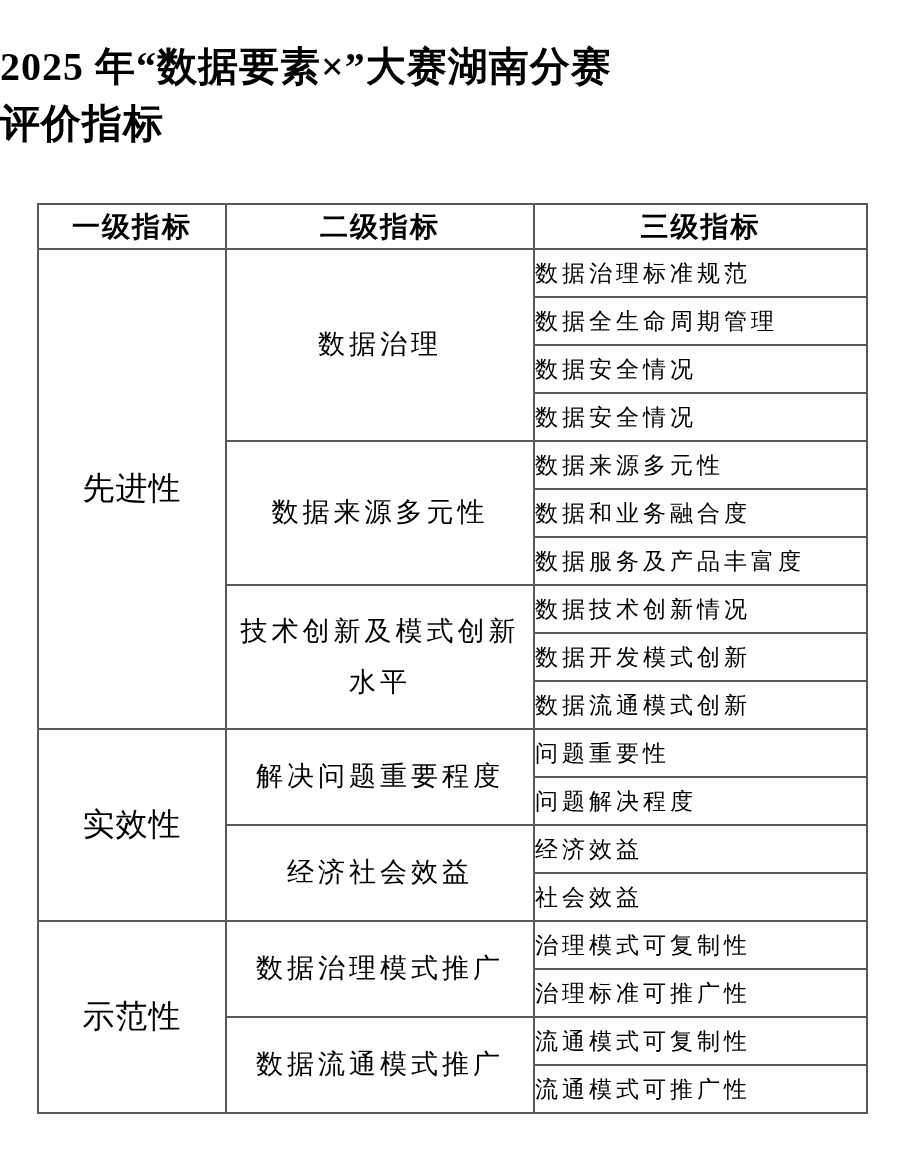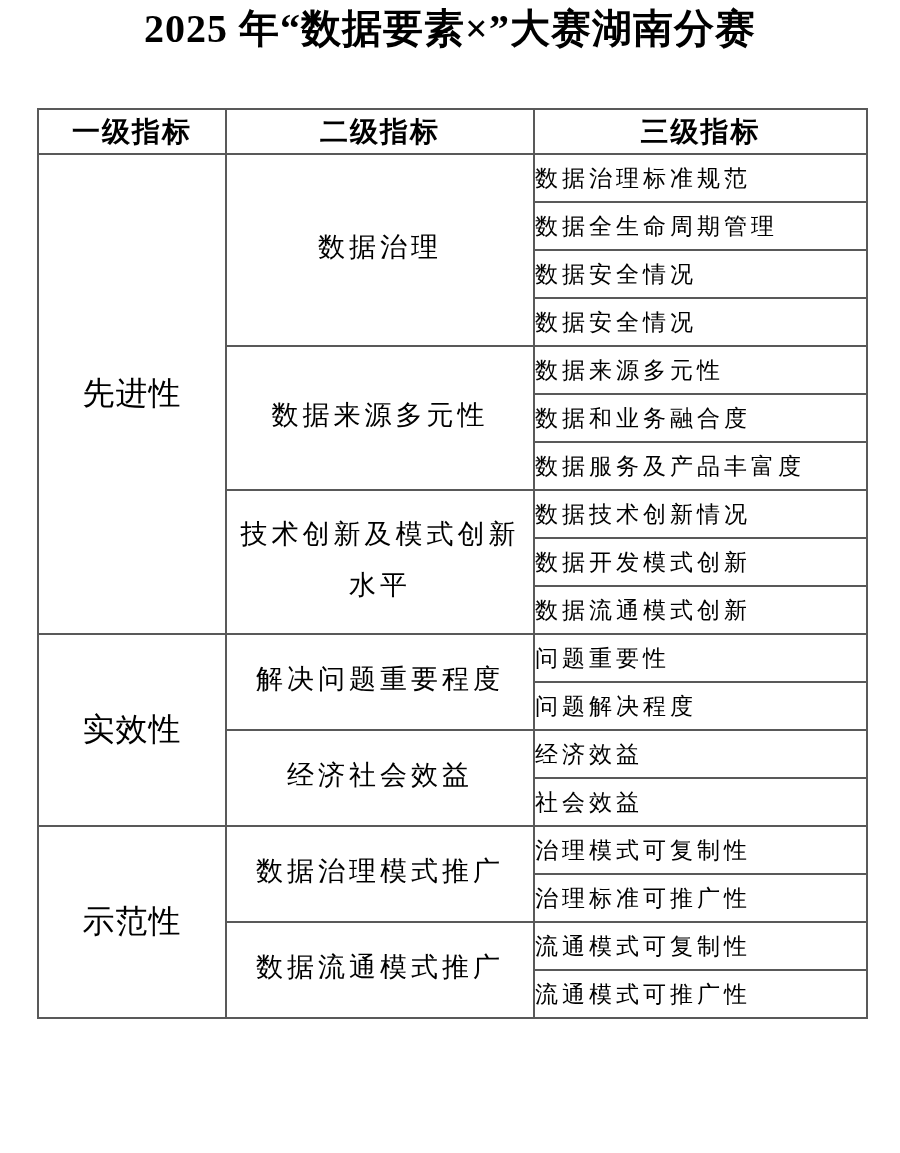--- a/index.html
+++ b/index.html
@@ -9,21 +9,21 @@
     color: #000000;
   }
   .page {
     position: relative;
     width: 900px;
     height: 1153px;
     background: #ffffff;
     overflow: hidden;
   }
   .doc-title {
-    text-align: center;
+    padding-top: 38px;
     font-family: "Liberation Serif", serif;
     font-weight: bold;
     font-size: 40px;
     line-height: 57px;
     letter-spacing: 1px;
   }
   table.indicators {
     border-collapse: collapse;
     table-layout: fixed;
     margin: 51px 8px 0 37px;
@@ -49,21 +49,21 @@
     text-align: center;
   }
   td.l1 {
     font-family: Liberation Sans, sans-serif;
     font-weight: 500;
     font-size: 32px;
     letter-spacing: 1px;
     text-align: center;
   }
   td.l2 {
-    font-family: Liberation Mono, monospace;
+    font-family: Liberation Sans, sans-serif;
     font-size: 27px;
     letter-spacing: 4px;
     text-align: center;
     line-height: 1.9;
     padding: 0 4px;
   }
   td.l3 {
     font-family: "Liberation Serif", serif;
     font-size: 23px;
     letter-spacing: 4px;
@@ -72,20 +72,21 @@
     white-space: nowrap;
   }
 </style>
 </head>
 <body>
 
 <div class="page">
 
   <div class="doc-title">
     <div>2025 年“数据要素×”大赛湖南分赛</div>
+    <div>评价指标</div>
   </div>
 
   <table class="indicators">
     <colgroup>
         <col class="c1">
         <col class="c2">
         <col class="c3">
       </colgroup>
     <tbody>
       <tr class="head">

